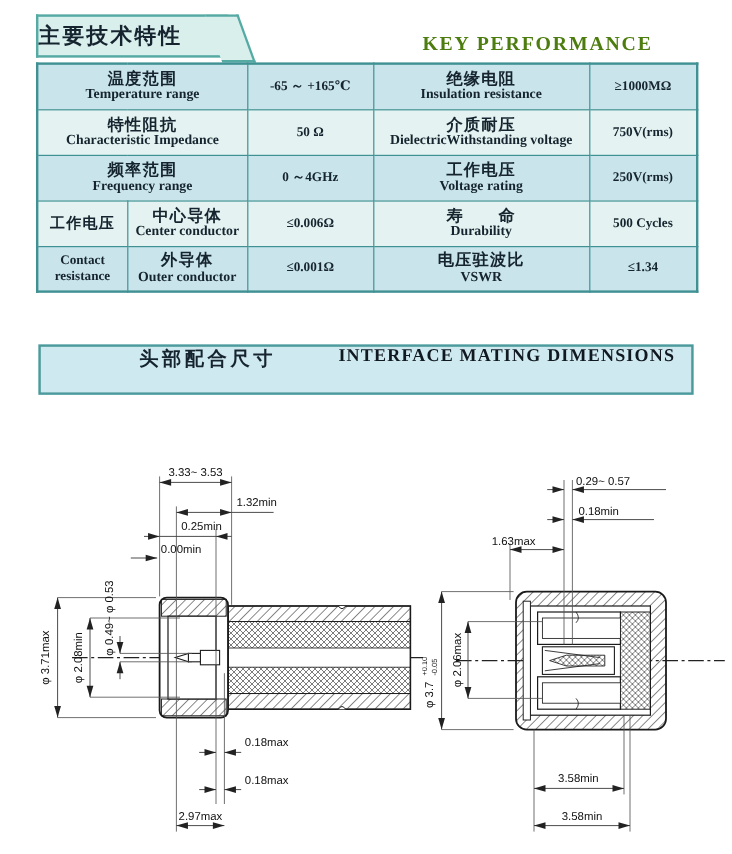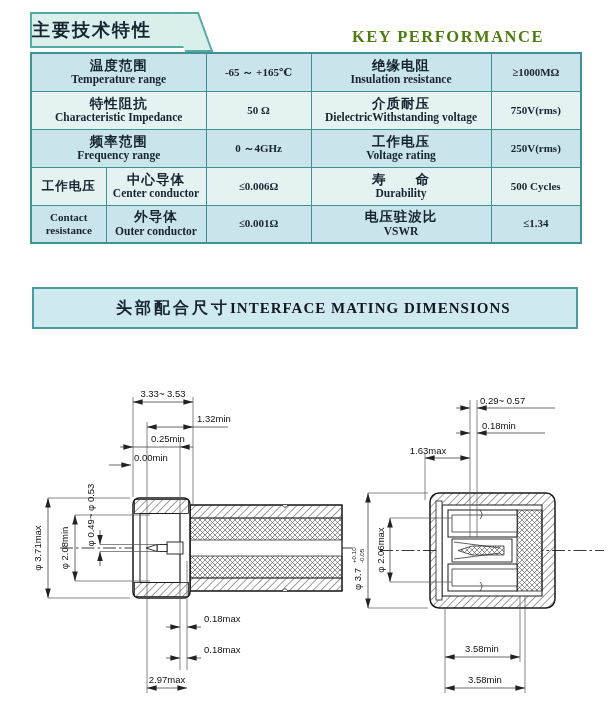--- a/index.html
+++ b/index.html
@@ -27,23 +27,23 @@
   table.spec td{border:1.4px solid var(--c-border);text-align:center;vertical-align:middle;
        height:38px;padding:1px 2px;color:var(--c-ink);line-height:1.15}
   tr.ra td{background:var(--c-row-alt-a)}
   tr.rb td{background:var(--c-row-alt-b)}
   .cn{display:block;font-size:13.5px;font-weight:bold;letter-spacing:1px}
   .en{display:block;font-family:"Liberation Serif","DejaVu Serif",serif;font-size:11.5px;font-weight:bold}
   .val{font-family:"Liberation Serif","DejaVu Serif",serif;font-size:11px;font-weight:bold}
 
   
   .bar{position:absolute;left:32px;top:287px;width:546px;height:42px;background:var(--c-bar-fill);
-       border:2px solid #4d9a9c;display:flex;align-items:center}
+       border:2px solid #4d9a9c;display:flex;}
   .bar .bcn{margin-left:82px;font-size:16px;font-weight:bold;color:var(--c-ink);letter-spacing:3px}
-  .bar .ben{font-family:"Liberation Serif","DejaVu Serif",serif;
+  .bar .ben{margin-left:52px;font-family:"Liberation Serif","DejaVu Serif",serif;
        font-size:15px;font-weight:bold;color:#101820;letter-spacing:1px}
 
   
   svg.drw{position:absolute}
   svg .dl{stroke:#444;stroke-width:0.8;fill:none}
   svg .el{stroke:#555;stroke-width:0.7;fill:none}
   svg .cl{stroke:#222;stroke-width:0.9;stroke-dasharray:13 3 2.5 3;fill:none}
   svg text{font-family:"Liberation Sans","DejaVu Sans",sans-serif;font-size:9.5px;fill:#111}
   svg text.tol{font-size:6.2px}
 </style>

